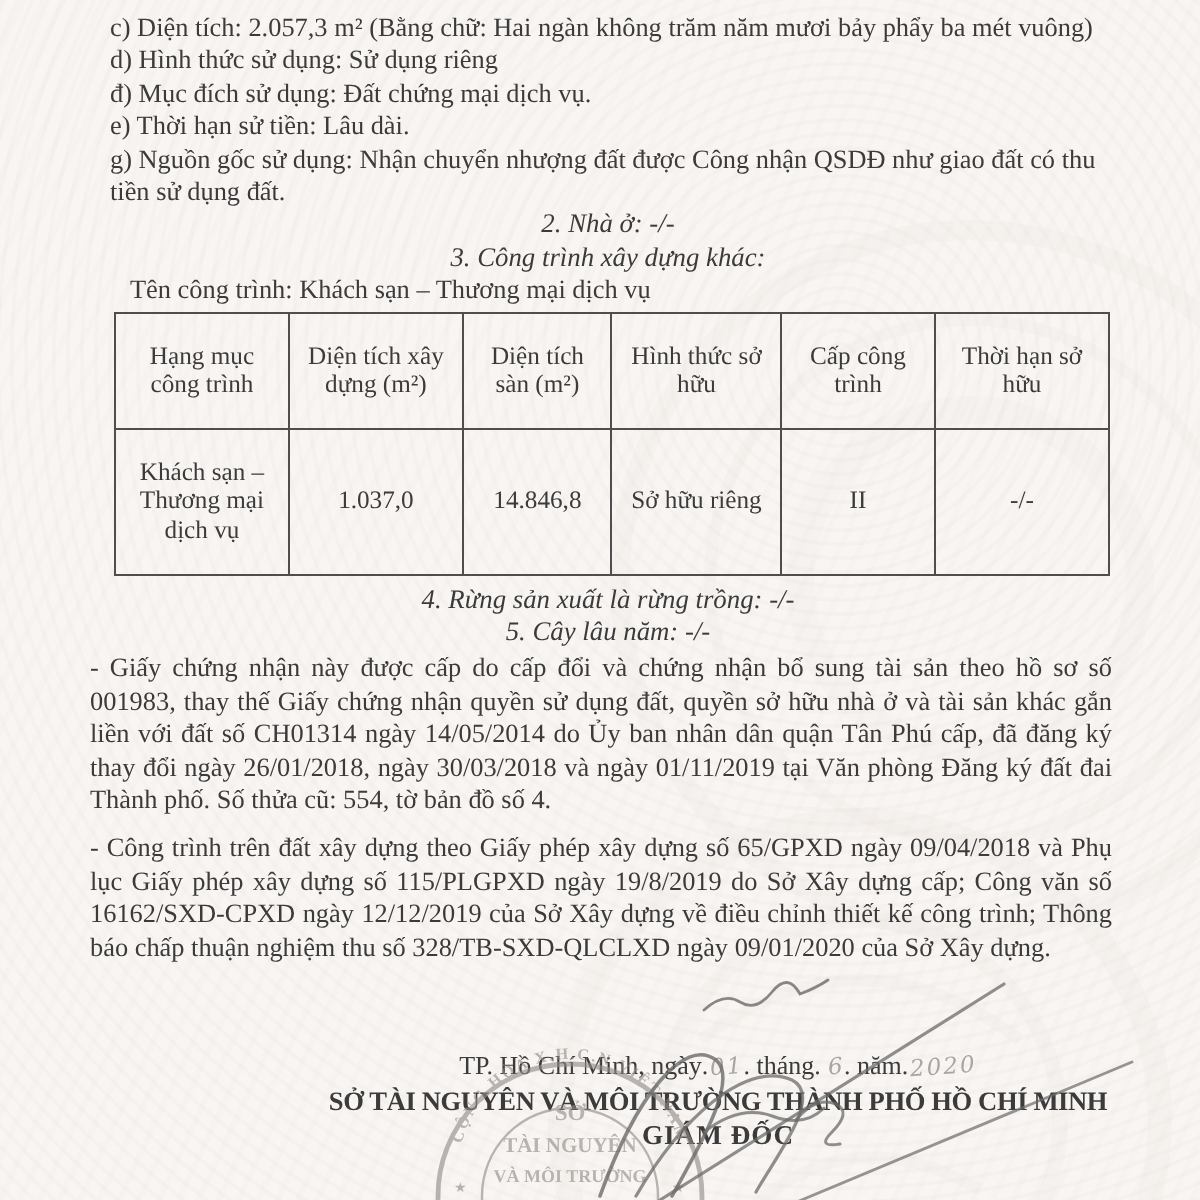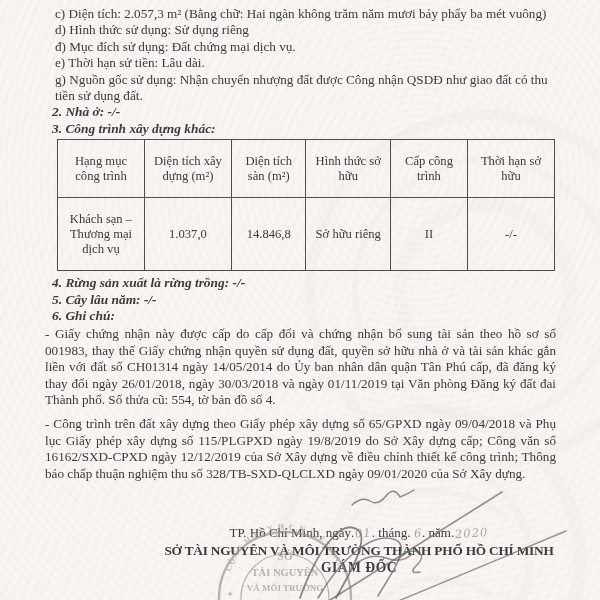--- a/index.html
+++ b/index.html
@@ -16,21 +16,21 @@
       repeating-radial-gradient(circle at 70% 30%, rgba(170,150,140,0.035) 0 2px, transparent 2px 7px),
       repeating-linear-gradient(115deg, rgba(190,175,165,0.03) 0 3px, transparent 3px 9px);
   }
   .watermark { position: absolute; inset: 0; z-index: 0; pointer-events: none; }
   .page {
     position: relative; z-index: 1;
     padding: 6px 44px 0 55px;
     font-size: 13.2px; line-height: 16.4px;
   }
   .item { text-align: left; }
-  .sec { font-weight: bold; font-style: italic; font-size: 13.4px; margin-left: -3px; }
+  .sec { font-weight: normal; font-style: italic; font-size: 13.4px; margin-left: -3px; text-align: center; }
   .name-line { margin-left: 10px; }
   table.ct {
     border-collapse: collapse; margin: 2px 0 4px 2px;
     width: 498px; table-layout: fixed;
     font-size: 12.6px; line-height: 14.6px;
   }
   table.ct th, table.ct td {
     border: 1px solid #4e4e4e; text-align: center; vertical-align: middle;
     padding: 14px 4px; font-weight: normal;
   }
@@ -76,20 +76,21 @@
 <div class="page">
 
   <div class="item">c) Diện tích: 2.057,3 m² (Bằng chữ: Hai ngàn không trăm năm mươi bảy phẩy ba mét vuông)</div>
   <div class="item">d) Hình thức sử dụng: Sử dụng riêng</div>
   <div class="item">đ) Mục đích sử dụng: Đất chứng mại dịch vụ.</div>
   <div class="item">e) Thời hạn sử tiền: Lâu dài.</div>
   <div class="item">g) Nguồn gốc sử dụng: Nhận chuyển nhượng đất được Công nhận QSDĐ như giao đất có thu tiền sử dụng đất.</div>
 
   <div class="sec">2. Nhà ở: -/-</div>
   <div class="sec">3. Công trình xây dựng khác:</div>
+  <div class="name-line">Tên công trình: Khách sạn – Thương mại dịch vụ</div>
 
   <table class="ct">
     <colgroup>
       <col class="c1">
         <col class="c2">
         <col class="c3">
         <col class="c4">
         <col class="c5">
         <col class="c6">
     </colgroup>
@@ -110,21 +111,20 @@
         <td>14.846,8</td>
         <td>Sở hữu riêng</td>
         <td>II</td>
         <td>-/-</td>
       </tr>
     </tbody>
   </table>
 
   <div class="sec">4. Rừng sản xuất là rừng trồng: -/-</div>
   <div class="sec">5. Cây lâu năm: -/-</div>
-  <div class="sec">6. Ghi chú:</div>
 
   <div class="after-sec6"></div>
   <p class="note-p">- Giấy chứng nhận này được cấp do cấp đổi và chứng nhận bổ sung tài sản theo hồ sơ số 001983, thay thế Giấy chứng nhận quyền sử dụng đất, quyền sở hữu nhà ở và tài sản khác gắn liền với đất số CH01314 ngày 14/05/2014 do Ủy ban nhân dân quận Tân Phú cấp, đã đăng ký thay đổi ngày 26/01/2018, ngày 30/03/2018 và ngày 01/11/2019 tại Văn phòng Đăng ký đất đai Thành phố. Số thửa cũ: 554, tờ bản đồ số 4.</p>
   <div class="note-gap"></div>
   <p class="note-p">- Công trình trên đất xây dựng theo Giấy phép xây dựng số 65/GPXD ngày 09/04/2018 và Phụ lục Giấy phép xây dựng số 115/PLGPXD ngày 19/8/2019 do Sở Xây dựng cấp; Công văn số 16162/SXD-CPXD ngày 12/12/2019 của Sở Xây dựng về điều chỉnh thiết kế công trình; Thông báo chấp thuận nghiệm thu số 328/TB-SXD-QLCLXD ngày 09/01/2020 của Sở Xây dựng.</p>
 
   <div class="sign-block">
     <div class="date-line">
       <span>TP. Hồ Chí Minh, ngày</span><span class="dots">.</span><span class="hand">01</span><span>. tháng.</span> <span class="hand">6</span><span>. năm</span><span class="dots">.</span><span class="hand">2020</span>
     </div>

